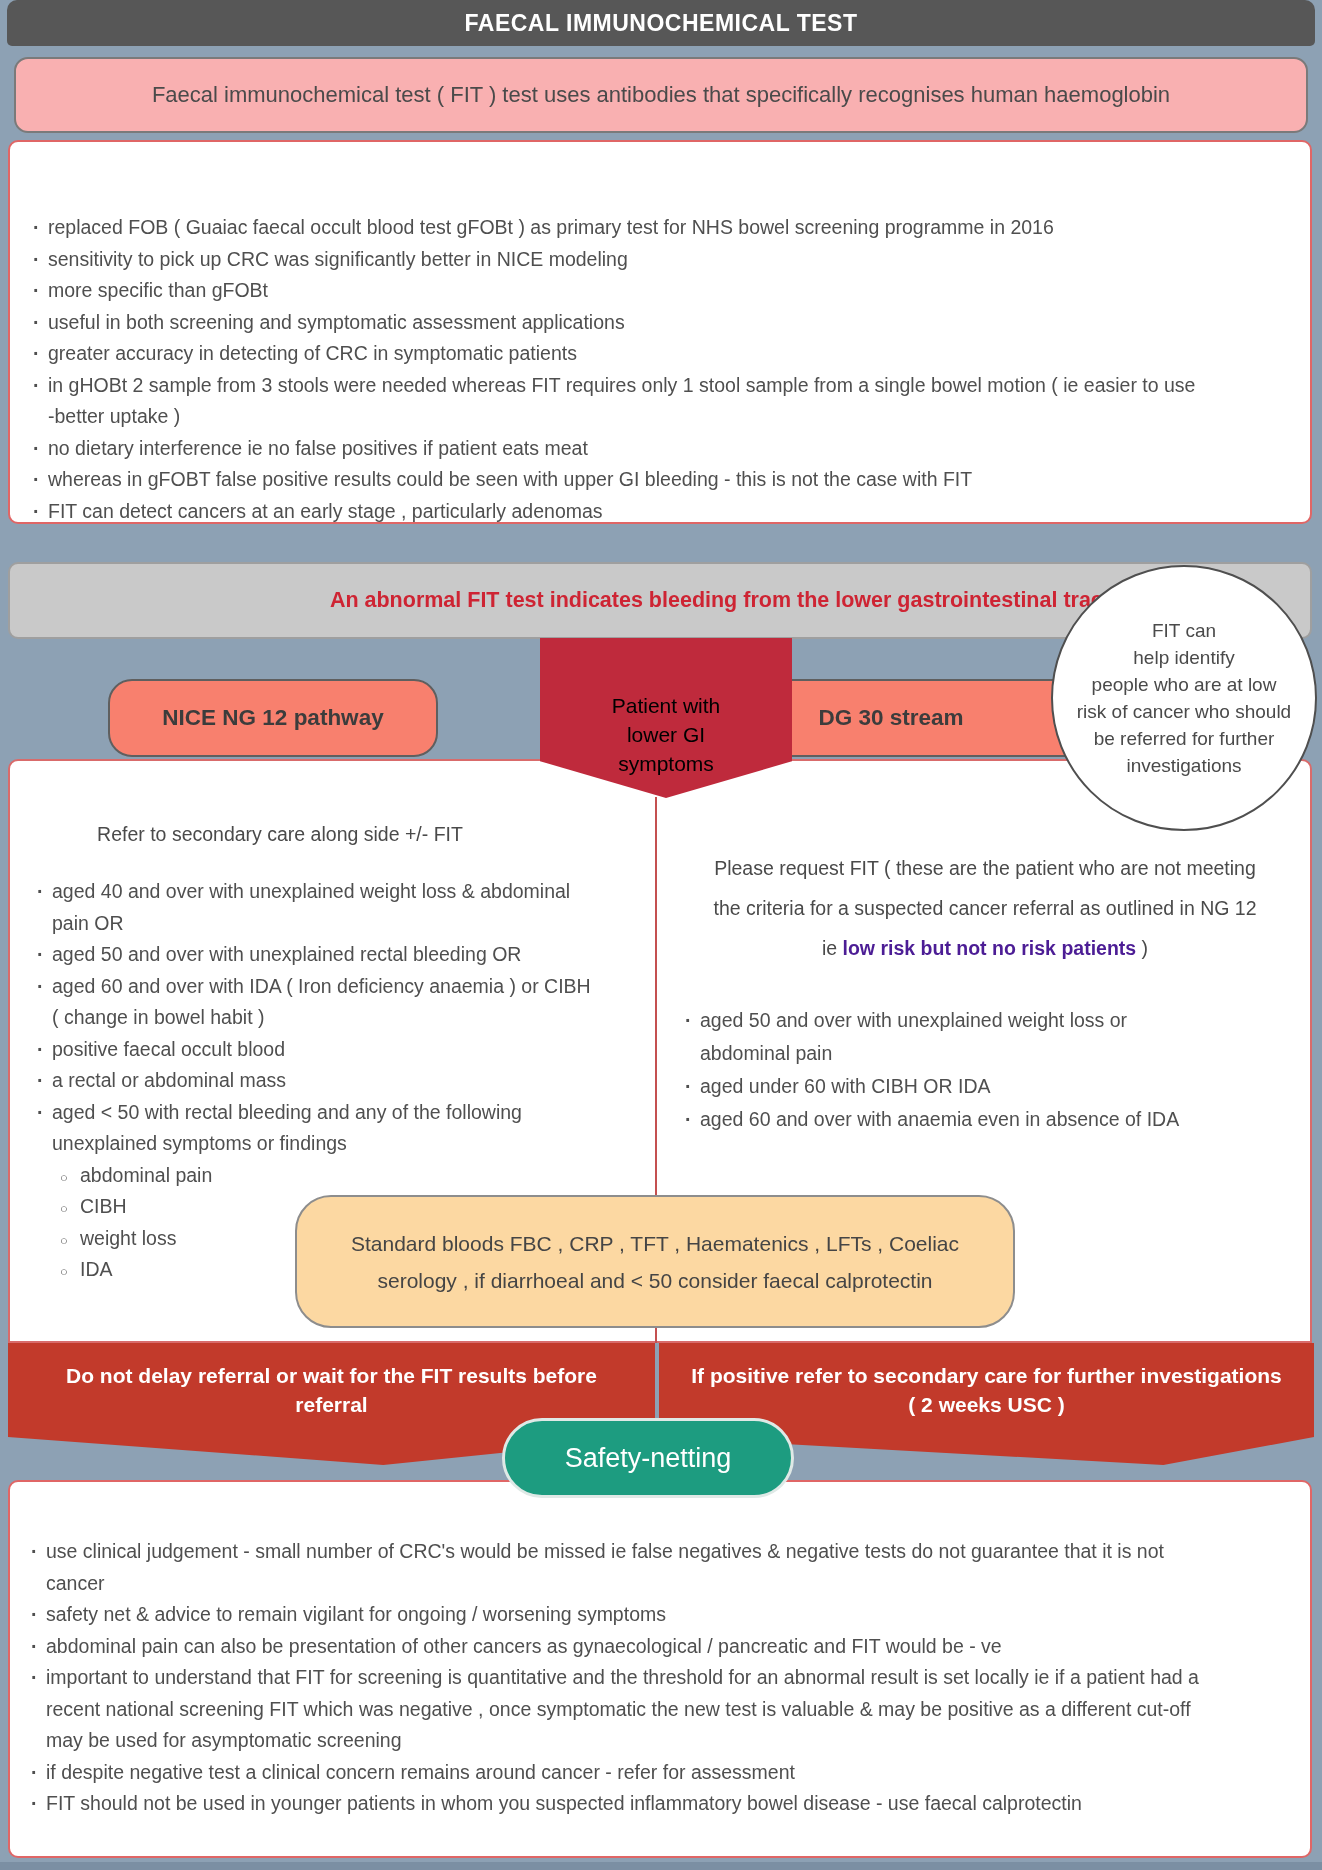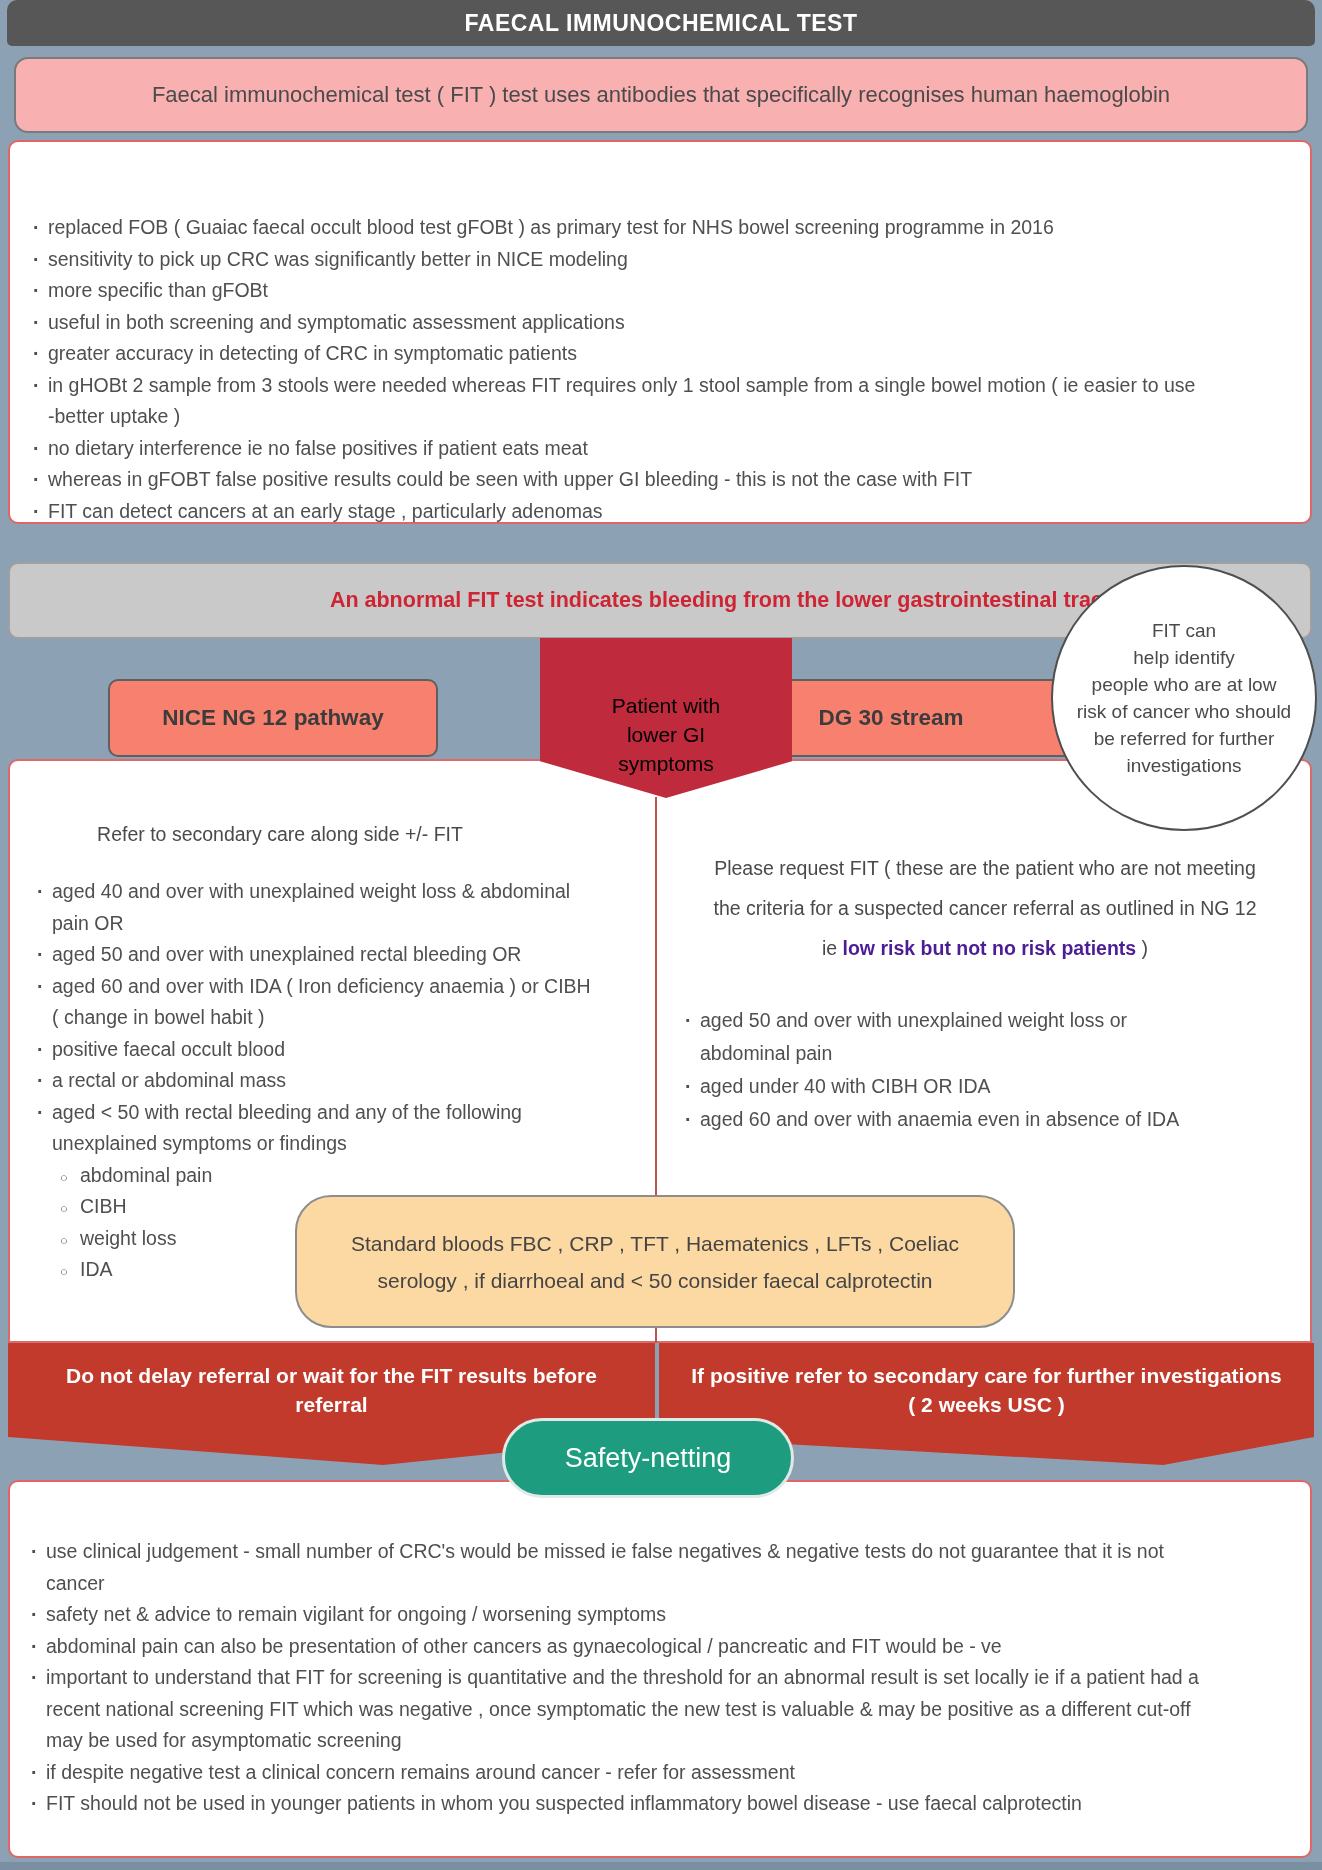--- a/index.html
+++ b/index.html
@@ -33,21 +33,21 @@
   #fit-circle { left:1051px; top:565px; width:266px; height:266px; background:#ffffff;
     border:2px solid #4f4f4f; border-radius:50%; display:flex; align-items:center; justify-content:center;
     text-align:center; font-size:19px; color:#4a4a4a; line-height:27px; padding:0 8px;
     white-space:pre-line; z-index:6; }
 
   #patient-badge { left:540px; top:638px; width:252px; height:160px; background:#bf2a3c;
     clip-path:polygon(0 0,100% 0,100% 77%,50% 100%,0 77%);
     color:#000000; font-weight:normal; font-size:21px; text-align:center; line-height:29px;
     padding-top:24px; white-space:pre-line; z-index:4; }
 
-  .pathway-btn { background:#f8806e; border:2px solid #5f5f5f; border-radius:10px;
+  .pathway-btn { background:#f8806e; border:2px solid #5f5f5f; border-radius:24px;
     display:flex; align-items:center; justify-content:center; color:#3c3c3c; font-weight:bold; font-size:22.5px; z-index:3; }
   #nice-btn { left:108px; top:679px; width:330px; height:78px; }
   #dg30-btn { left:750px; top:679px; width:352px; height:78px; padding-right:70px; }
 
   #columns-box { left:8px; top:759px; width:1304px; height:584px; background:#ffffff;
     border:2px solid #d96b6b; border-radius:10px 10px 0 0; z-index:1; }
   #column-divider { left:655px; top:797px; width:2px; height:546px; background:#c45050; z-index:2; }
 
   #left-title { left:0; top:823px; width:560px; text-align:center; font-size:19.5px; color:#4a4a4a; z-index:3; }
   #left-bullets { left:52px; top:876px; width:545px; z-index:3; }
@@ -152,21 +152,21 @@
     </ul>
   </div>
 
   <div id="right-intro" class="abs">
     <span>Please request FIT ( these are the patient who are not meeting the criteria for a suspected cancer referral as outlined in NG 12 ie </span><span class="red-text">low risk but not no risk patients</span><span> )</span>
   </div>
 
   <div id="right-bullets" class="abs">
     <ul>
       <li class="dot">aged 50 and over with unexplained weight loss or abdominal pain</li>
-      <li class="dot">aged under 40 with CIBH OR IDA</li>
+      <li class="dot">aged under 60 with CIBH OR IDA</li>
       <li class="dot">aged 60 and over with anaemia even in absence of IDA</li>
     </ul>
   </div>
 
   <div id="bloods-box" class="abs">
     <span>Standard bloods FBC , CRP , TFT , Haematenics , LFTs , Coeliac serology , if diarrhoeal and &lt; 50 consider faecal calprotectin</span>
   </div>
 
   <div id="banner-left" class="abs red-banner">
     <span>Do not delay referral or wait for the FIT results before referral</span>

